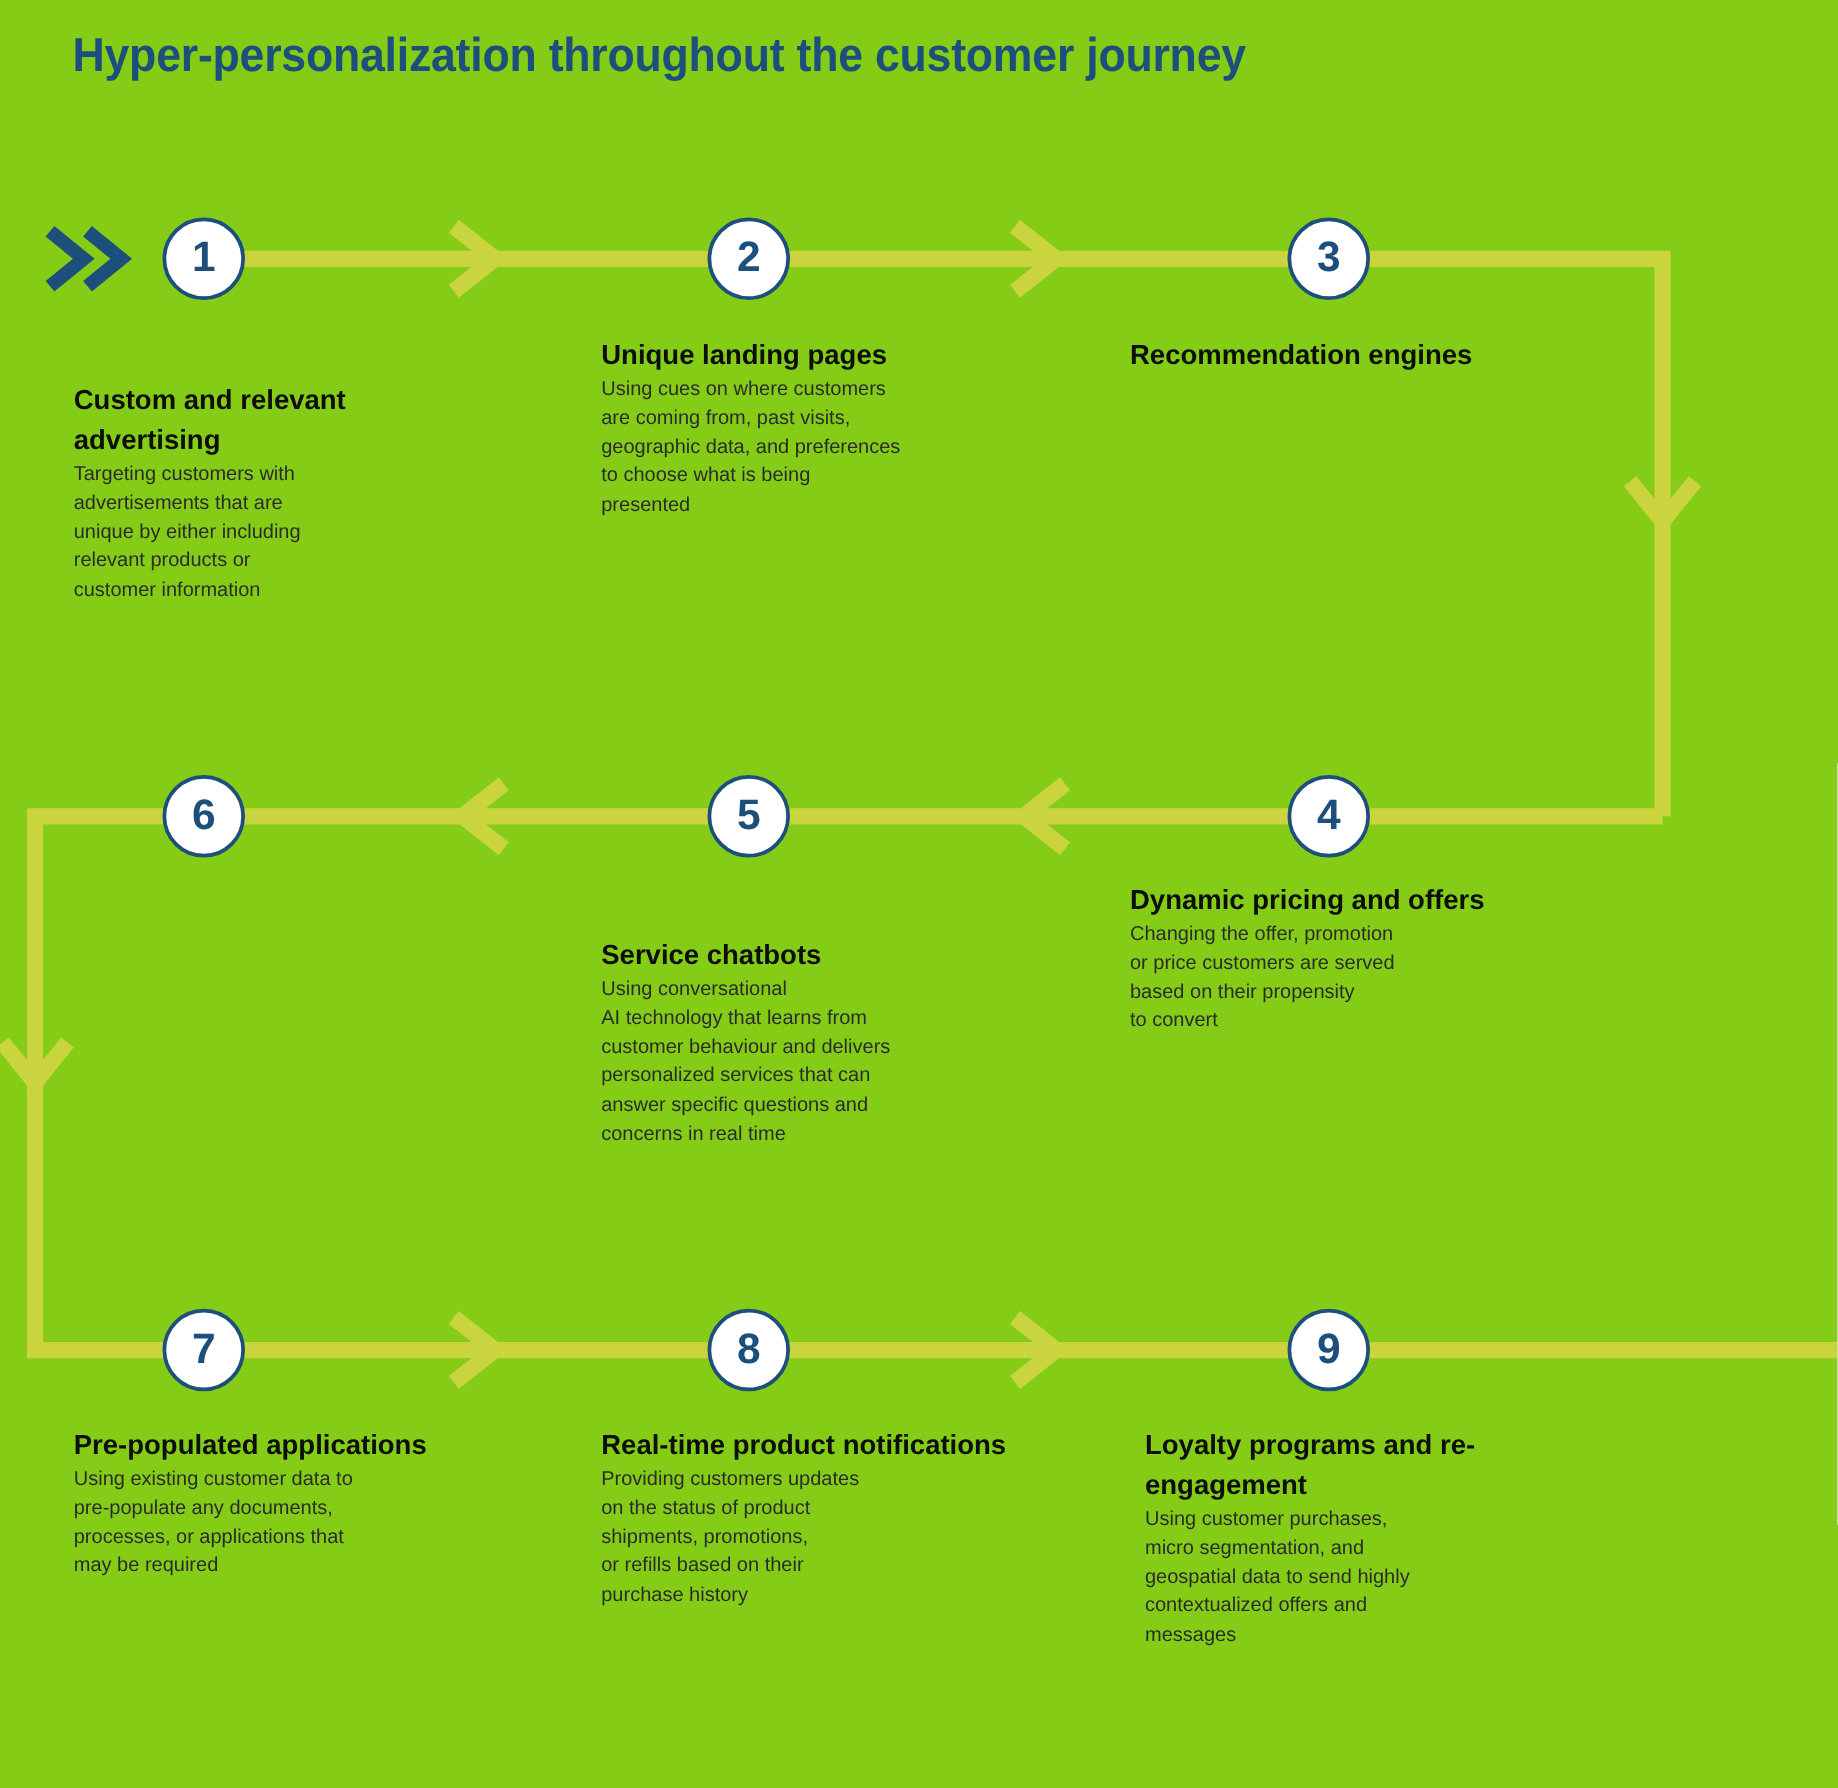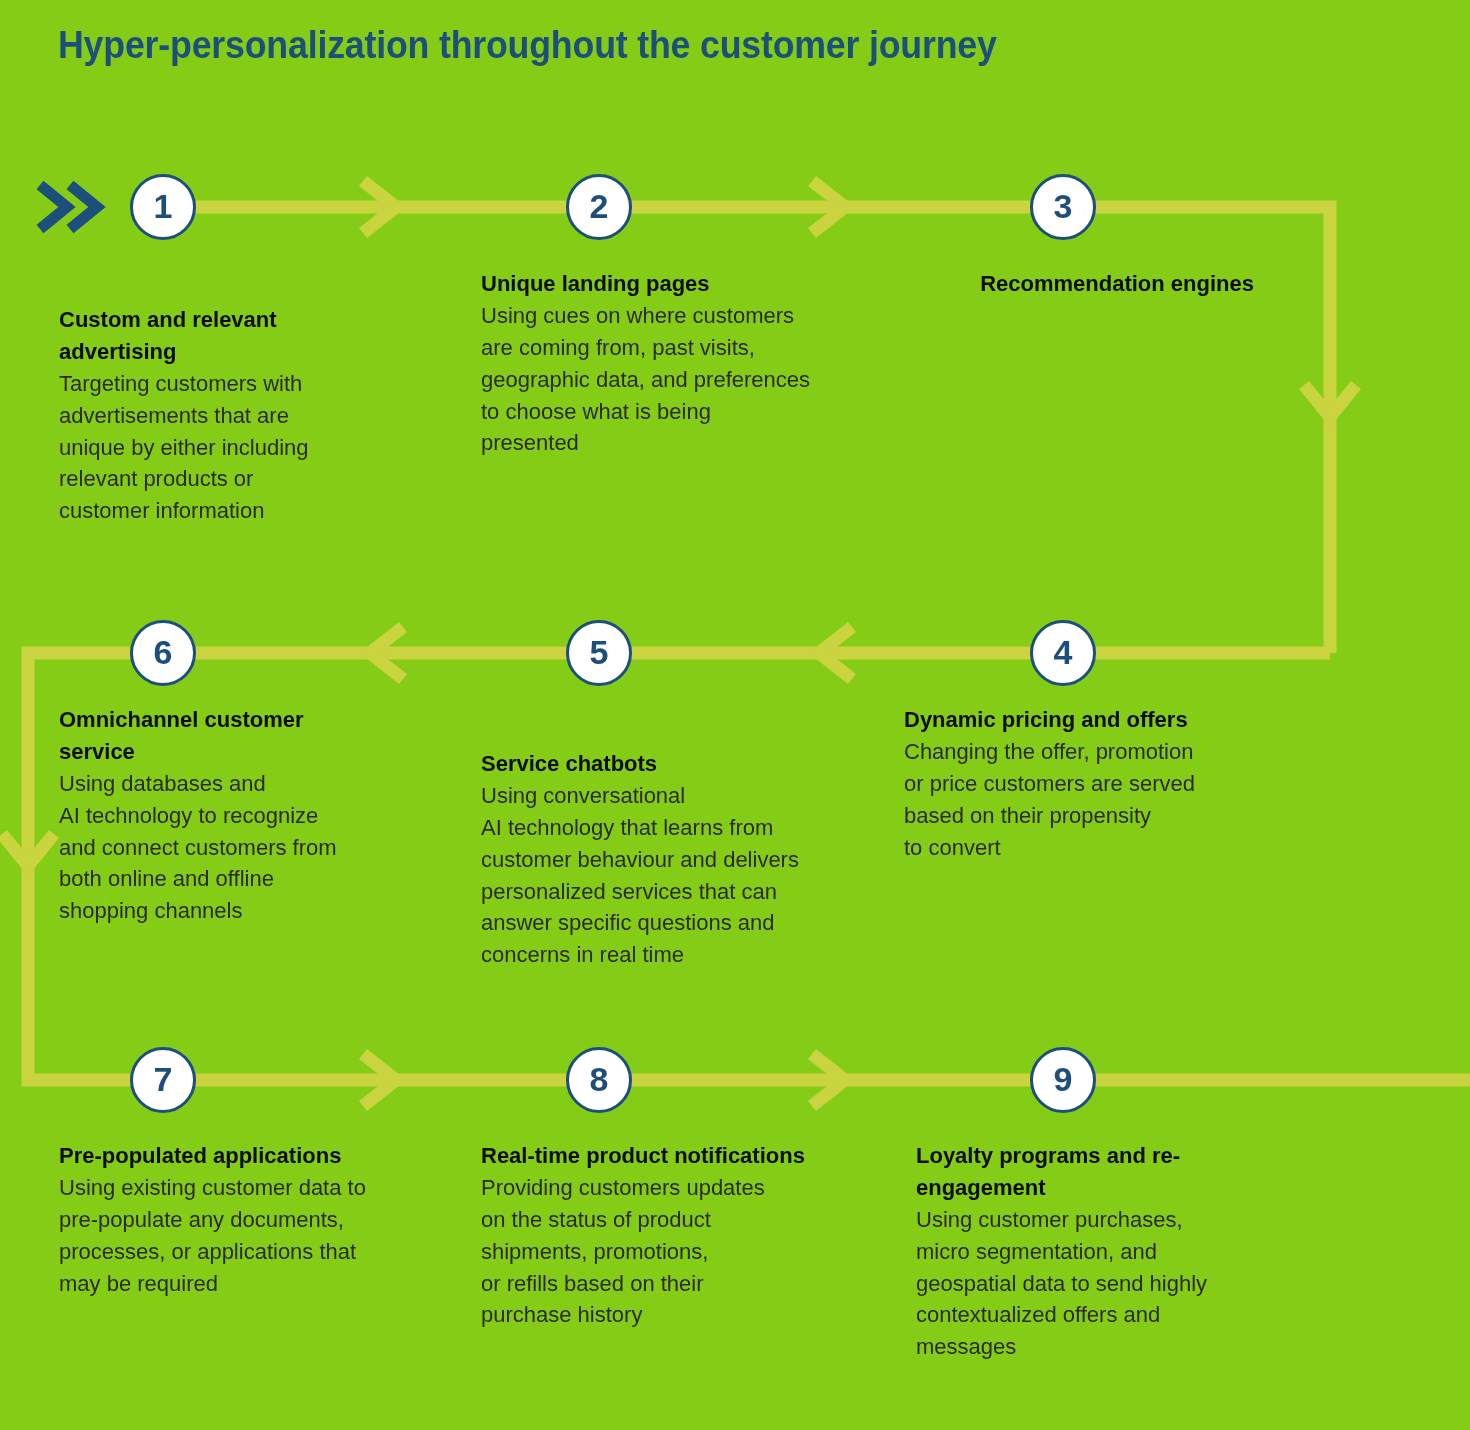--- a/index.html
+++ b/index.html
@@ -78,21 +78,21 @@
     width: 340px;
   }
   .step-title {
     font-size: 22px;
     font-weight: bold;
     color: #0d0d0d;
     line-height: 1.45;
     margin: 0 0 0px 0;
   }
   .step-desc {
-    font-size: 22px;
+    font-size: 16px;
     font-weight: normal;
     color: #2b2b2b;
     line-height: 1.45;
     margin: 0;
     white-space: pre-line;
   }
 </style>
 </head>
 <body>
 
@@ -178,21 +178,21 @@
 
   <div class="step-text" style="left:481px; top:268px; width:360px;">
     <p class="step-title">Unique landing pages</p>
     <p class="step-desc">Using cues on where customers
 are coming from, past visits,
 geographic data, and preferences
 to choose what is being
 presented</p>
   </div>
 
-  <div class="step-text" style="left:904px; top:268px; width:350px;text-align:right;">
+  <div class="step-text" style="left:904px; top:268px; width:350px;">
     <p class="step-title">Recommendation engines</p>
   </div>
 
   <div class="step-text" style="left:904px; top:704px; width:350px;">
     <p class="step-title">Dynamic pricing and offers</p>
     <p class="step-desc">Changing the offer, promotion
 or price customers are served
 based on their propensity
 to convert</p>
   </div>
@@ -200,29 +200,20 @@
   <div class="step-text" style="left:481px; top:704px; width:360px;margin-top:44px;">
     <p class="step-title">Service chatbots</p>
     <p class="step-desc">Using conversational
 AI technology that learns from
 customer behaviour and delivers
 personalized services that can
 answer specific questions and
 concerns in real time</p>
   </div>
 
-  <div class="step-text" style="left:59px; top:704px; width:320px;">
-    <p class="step-title">Omnichannel
-customer service</p>
-    <p class="step-desc">Using databases and
-AI technology to recognize
-and connect customers from
-both online and offline
-shopping channels</p>
-  </div>
 
   <div class="step-text" style="left:59px; top:1140px; width:340px;">
     <p class="step-title">Pre-populated applications</p>
     <p class="step-desc">Using existing customer data to
 pre-populate any documents,
 processes, or applications that
 may be required</p>
   </div>
 
   <div class="step-text" style="left:481px; top:1140px; width:330px;">

